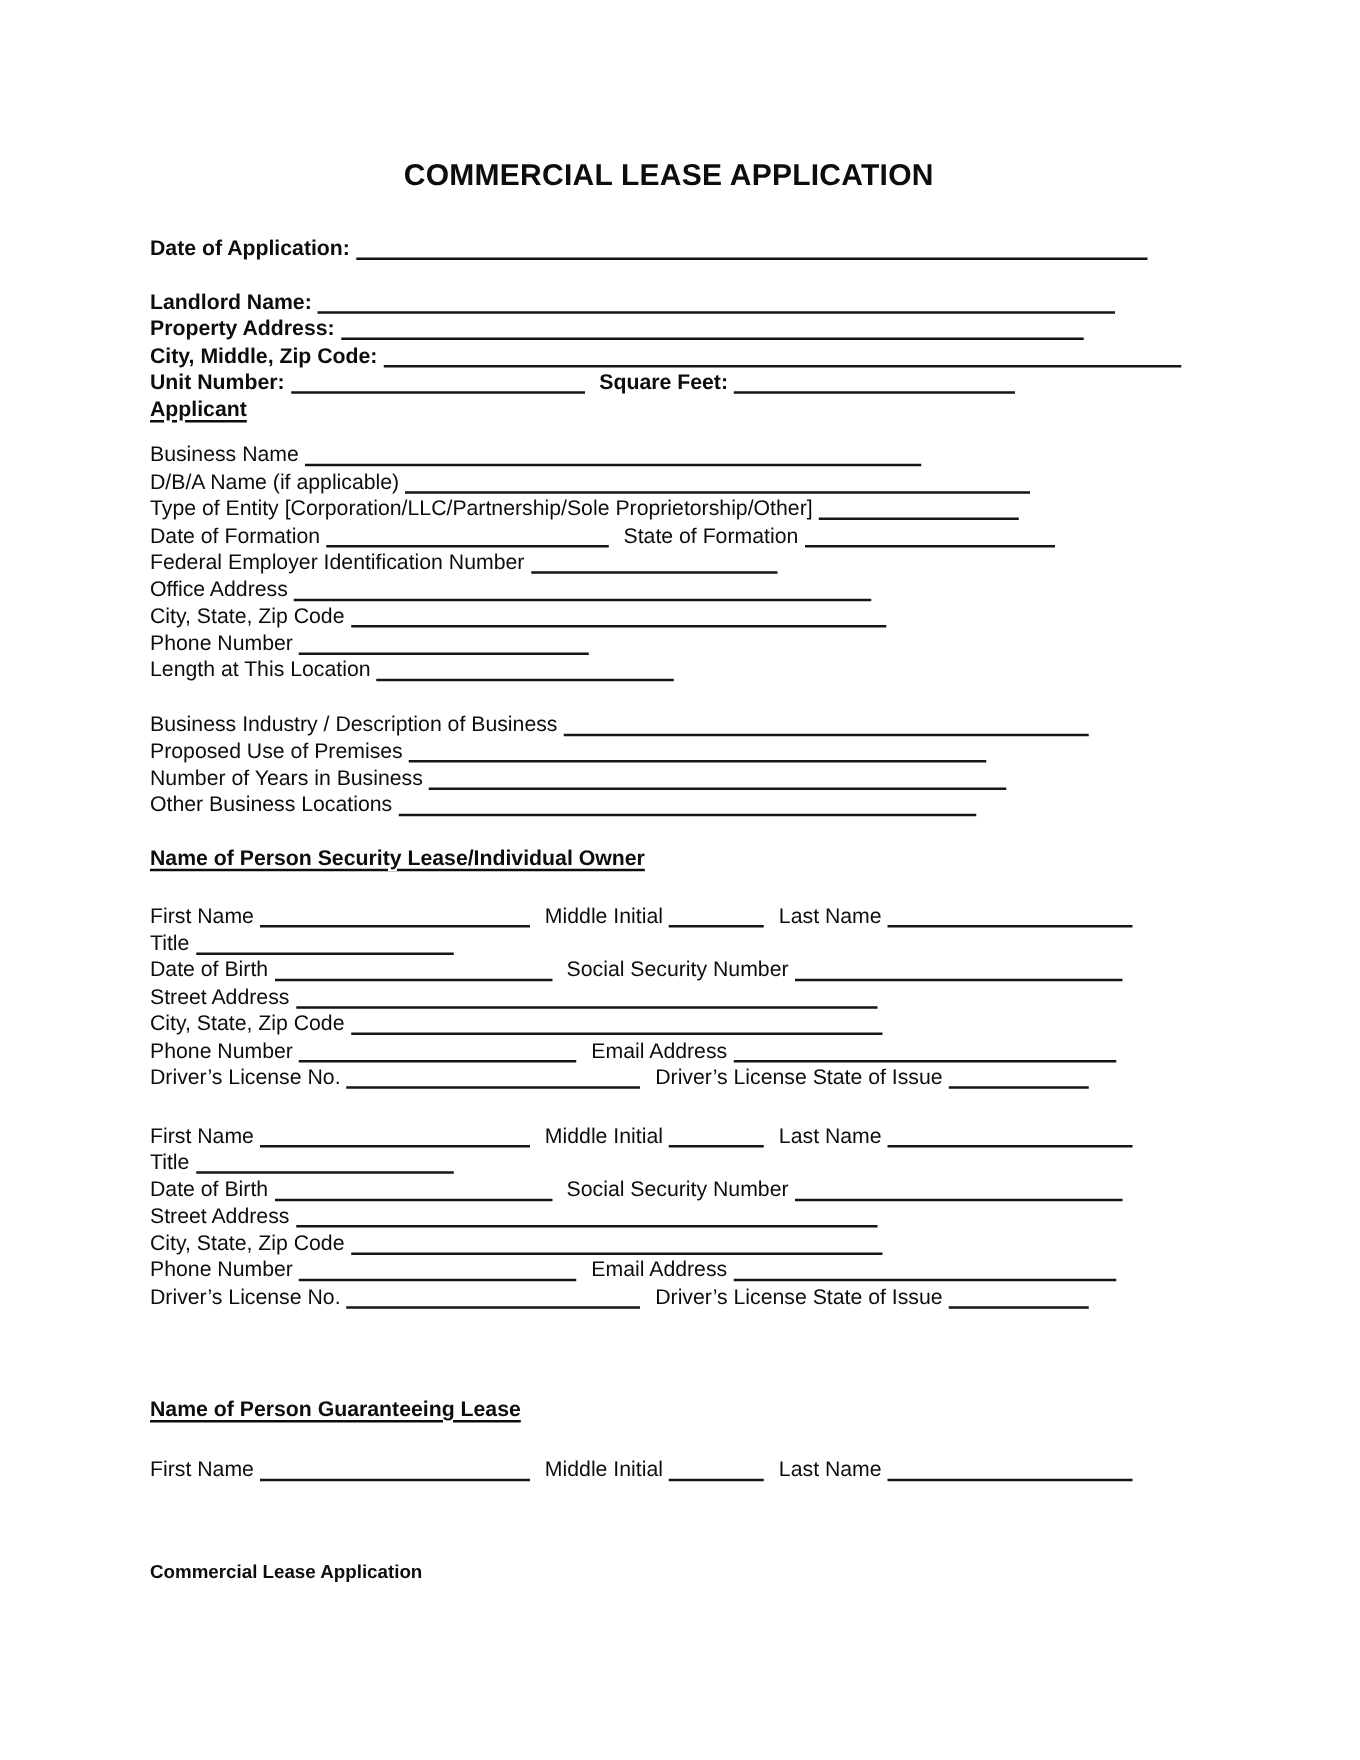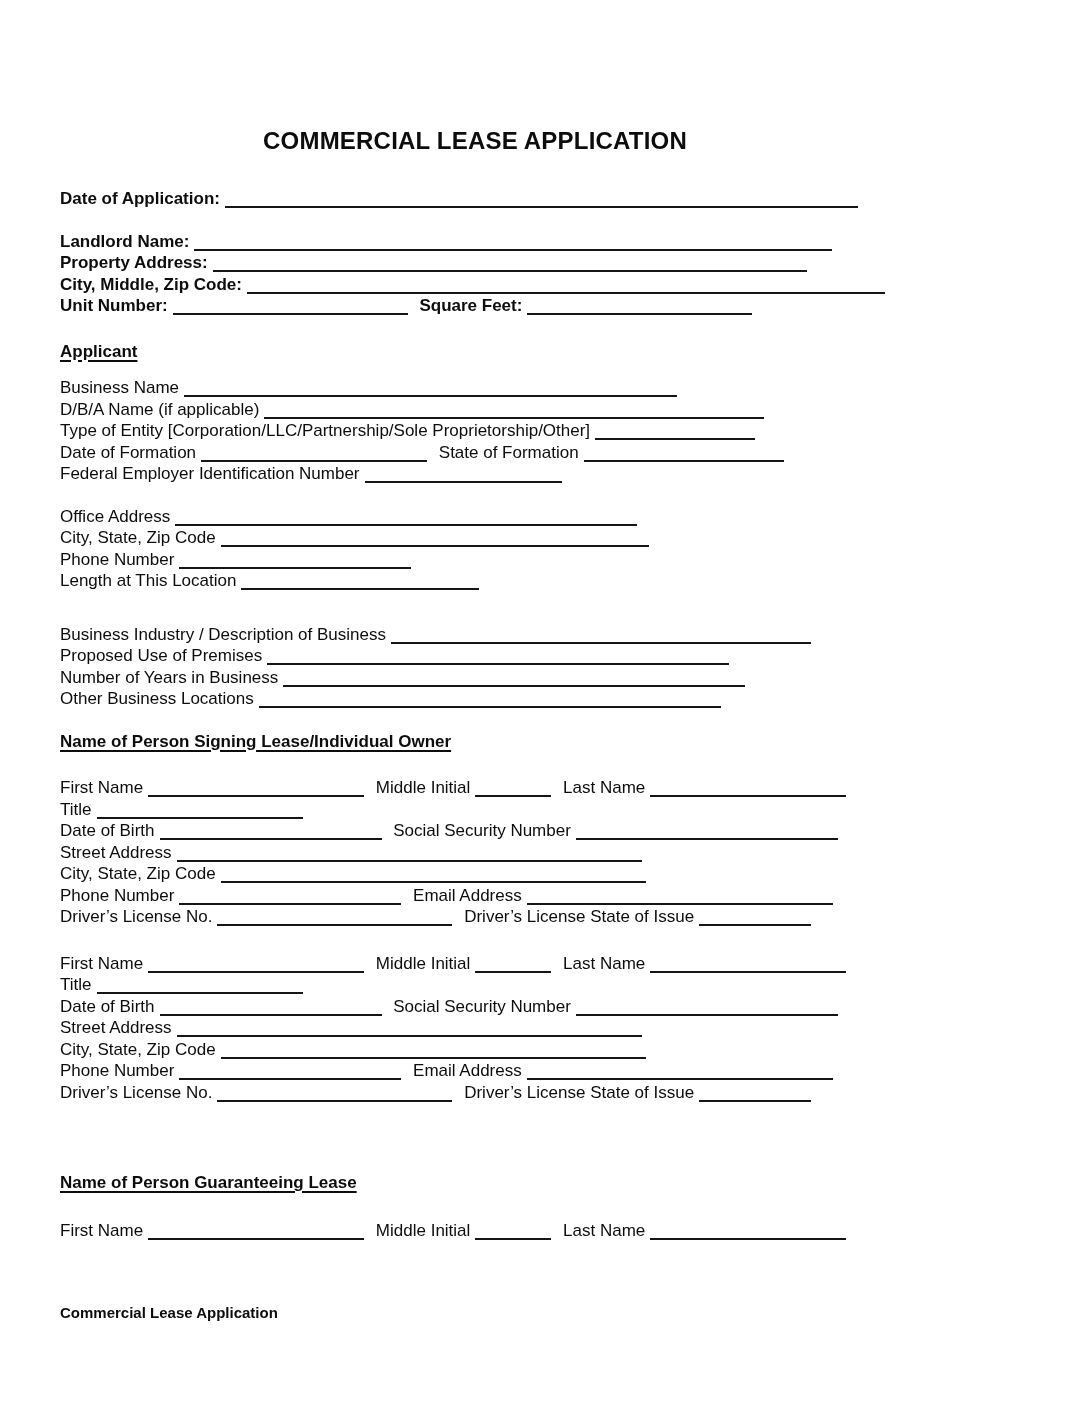--- a/index.html
+++ b/index.html
@@ -2,21 +2,21 @@
 <html><head>
 <meta charset="utf-8">
 <style>
   html, body { margin: 0; padding: 0; background: #ffffff; }
   .page {
     position: relative;
     width: 1088px;
     height: 1408px;
     box-sizing: border-box;
     background: #ffffff;
-    padding: 126px 0 0 60px;
+    padding: 126px 0 0 120px;
     font-family: "Liberation Sans", sans-serif;
     font-size: 17px;
     line-height: 21.5px;
     color: #0d0d0d;
     overflow: hidden;
   }
   .title {
     width: 830px;
     margin: 0;
     text-align: center;
@@ -66,21 +66,21 @@
     </div>
     <div class="row">
       <span class="b">City, Middle, Zip Code:</span><span class="line" style="width:638px"></span>
     </div>
     <div class="row">
       <span class="b">Unit Number:</span><span class="line" style="width:235px"></span>
       <span class="b">Square Feet:</span><span class="line" style="width:225px"></span>
     </div>
   </div>
 
-  <div class="row" style="margin-top:24px">
+  <div class="row" style="">
     <span class="h">Applicant</span>
   </div>
 
   <div style="margin-top:15px">
     <div class="row">
       <span>Business Name</span><span class="line" style="width:493px"></span>
     </div>
     <div class="row">
       <span>D/B/A Name (if applicable)</span><span class="line" style="width:500px"></span>
     </div>
@@ -89,52 +89,52 @@
     </div>
     <div class="row">
       <span>Date of Formation</span><span class="line" style="width:226px"></span>
       <span>State of Formation</span><span class="line" style="width:200px"></span>
     </div>
     <div class="row">
       <span>Federal Employer Identification Number</span><span class="line" style="width:197px"></span>
     </div>
   </div>
 
-  <div style="margin-top:21px">
+  <div style="">
     <div class="row">
       <span>Office Address</span><span class="line" style="width:462px"></span>
     </div>
     <div class="row">
       <span>City, State, Zip Code</span><span class="line" style="width:428px"></span>
     </div>
     <div class="row">
       <span>Phone Number</span><span class="line" style="width:232px"></span>
     </div>
     <div class="row">
       <span>Length at This Location</span><span class="line" style="width:238px"></span>
     </div>
   </div>
 
-  <div style="margin-top:32px">
+  <div style="margin-top:22px">
     <div class="row">
       <span>Business Industry / Description of Business</span><span class="line" style="width:420px"></span>
     </div>
     <div class="row">
       <span>Proposed Use of Premises</span><span class="line" style="width:462px"></span>
     </div>
     <div class="row">
       <span>Number of Years in Business</span><span class="line" style="width:462px"></span>
     </div>
     <div class="row">
       <span>Other Business Locations</span><span class="line" style="width:462px"></span>
     </div>
   </div>
 
   <div class="row" style="margin-top:21px">
-    <span class="h">Name of Person Signing Lease/Individual Owner</span>
+    <span class="h">Name of Person Security Lease/Individual Owner</span>
   </div>
 
   <div style="margin-top:25px">
     <div class="row">
       <span>First Name</span><span class="line" style="width:216px"></span>
       <span>Middle Initial</span><span class="line" style="width:76px"></span>
       <span>Last Name</span><span class="line" style="width:196px"></span>
     </div>
     <div class="row">
       <span>Title</span><span class="line" style="width:206px"></span>

